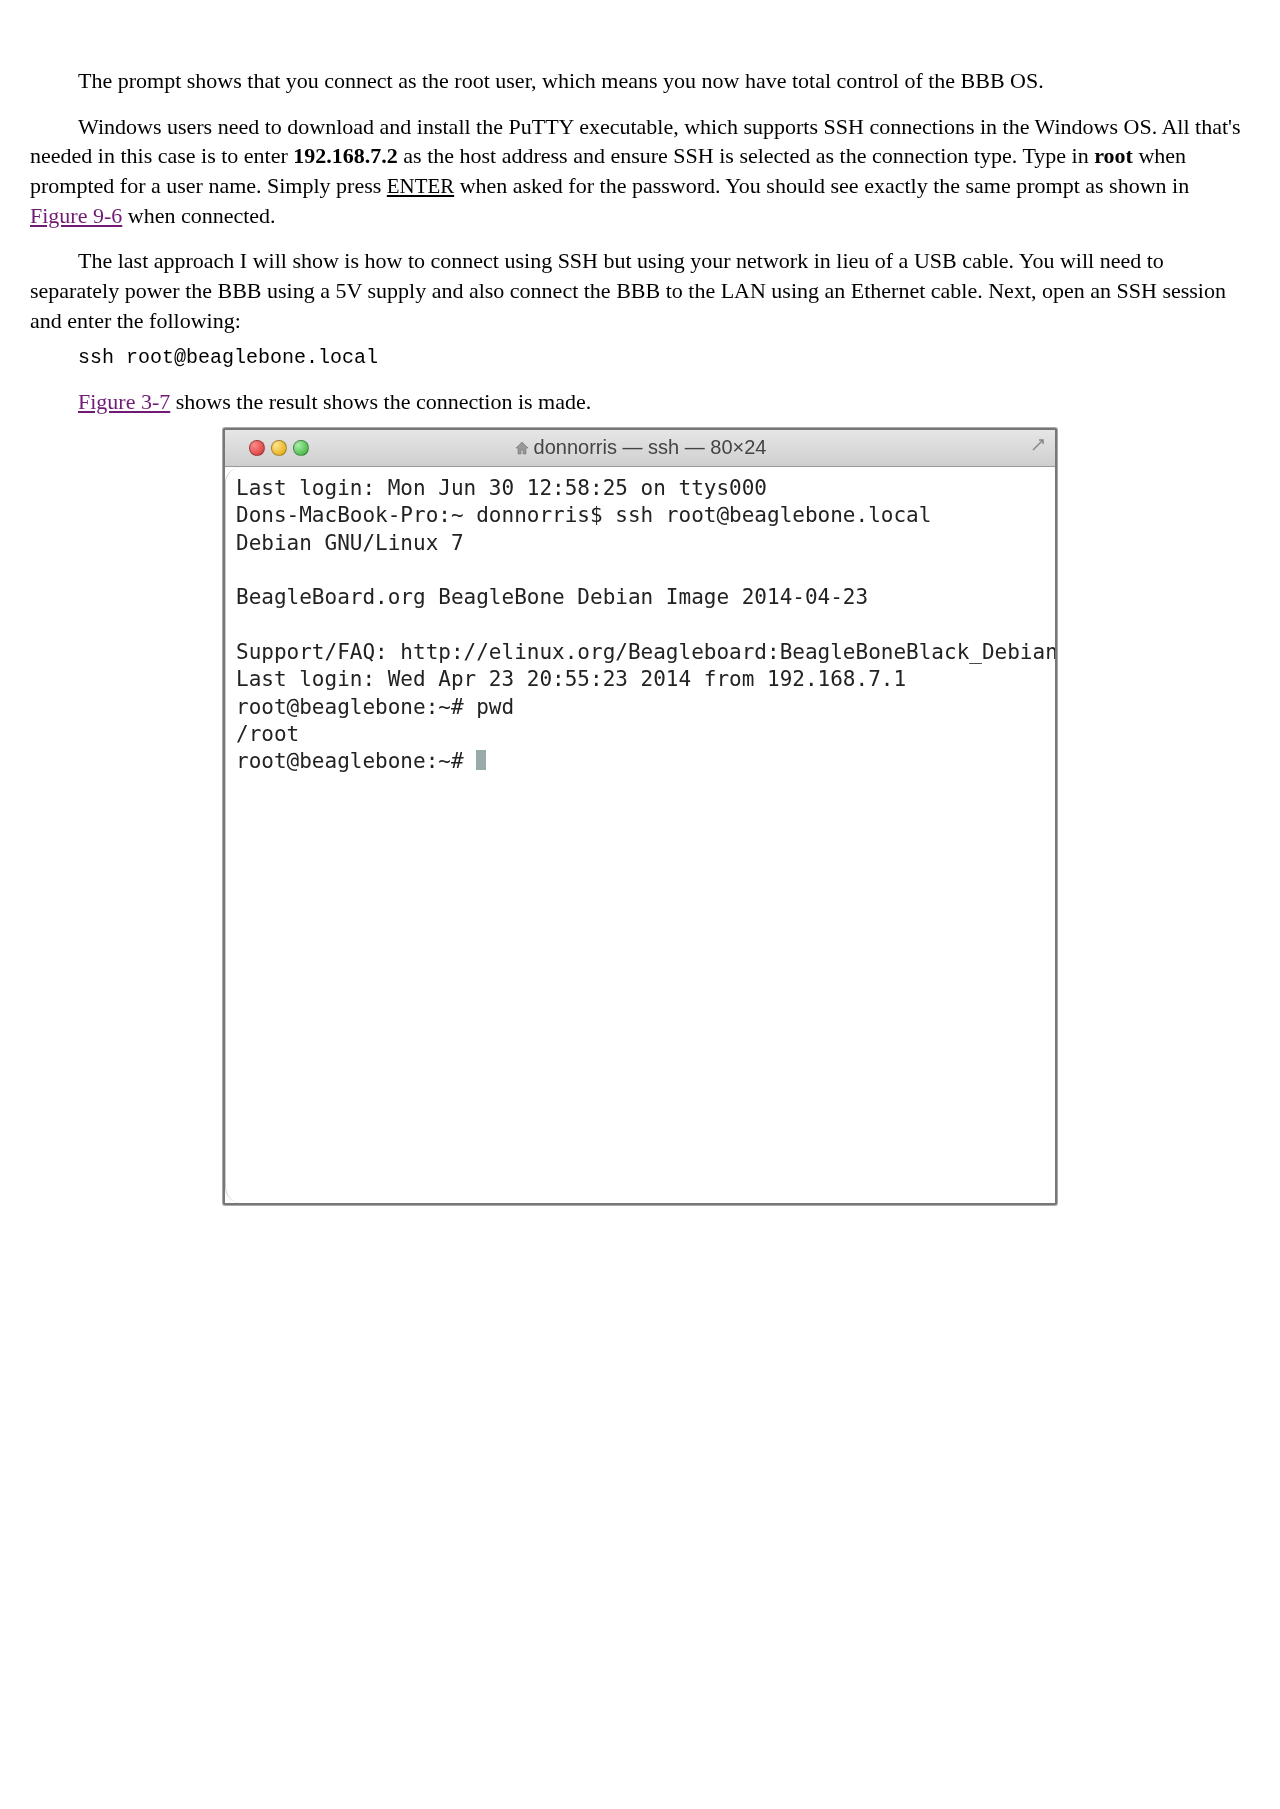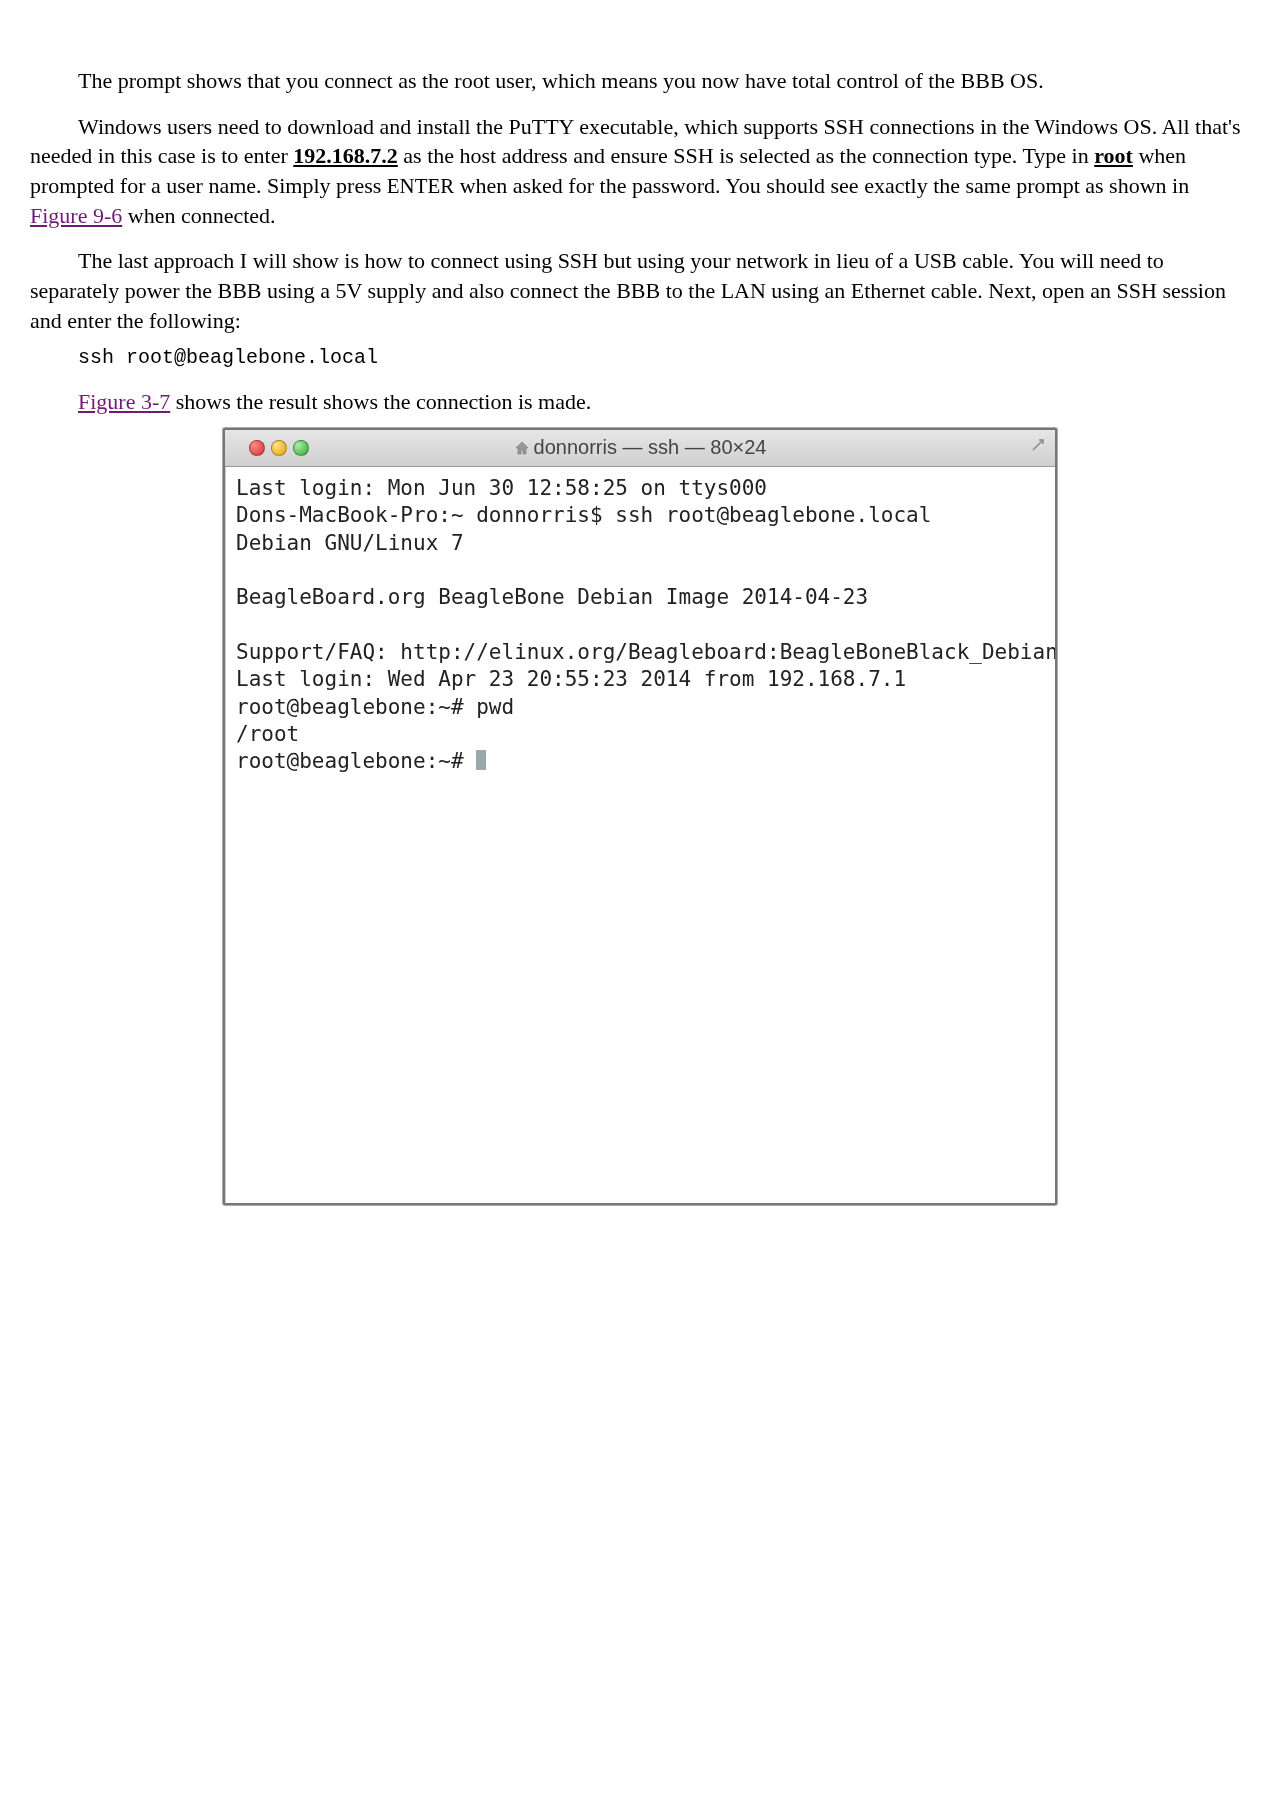--- a/index.html
+++ b/index.html
@@ -13,33 +13,34 @@
     max-width: 1280px;
     box-sizing: border-box;
   }
   p.body-text {
     margin: 16px 0 8px 0;
     text-indent: 48px;
   }
   .smallcaps {
     font-variant: small-caps;
     font-size: 0.95em;
+    text-decoration: underline;
   }
   .code-line {
     font-family: "Courier New", Courier, monospace;
     font-size: 20px;
     margin: 6px 0 6px 48px;
     text-indent: 0;
     white-space: pre;
   }
   a.fig-link {
     color: #701a75;
     text-decoration: underline;
   }
-  b { font-weight: bold; text-decoration: underline; }
+  b { font-weight: bold; }
 
   .terminal-window {
     margin: 12px auto 0 auto;
     width: 830px;
     border: 2px solid #777;
     border-radius: 2px;
     box-shadow: 0 0 0 1px #aaa;
     background: #fff;
     overflow: hidden;
   }
@@ -93,20 +94,21 @@
   .terminal-body {
     font-family: "DejaVu Sans Mono", Menlo, Consolas, "Courier New", monospace;
     font-size: 21px;
     line-height: 1.3;
     padding: 8px 10px;
     white-space: pre;
     color: #222;
     background: #fff;
     min-height: 720px;
     border-left: 1px solid #ccc;
+    border-radius: 16px;
   }
   .cursor-block {
     display:inline-block;
     width: 10px;
     height: 20px;
     background: #9aa;
     vertical-align: -2px;
   }
 </style>
 </head>

